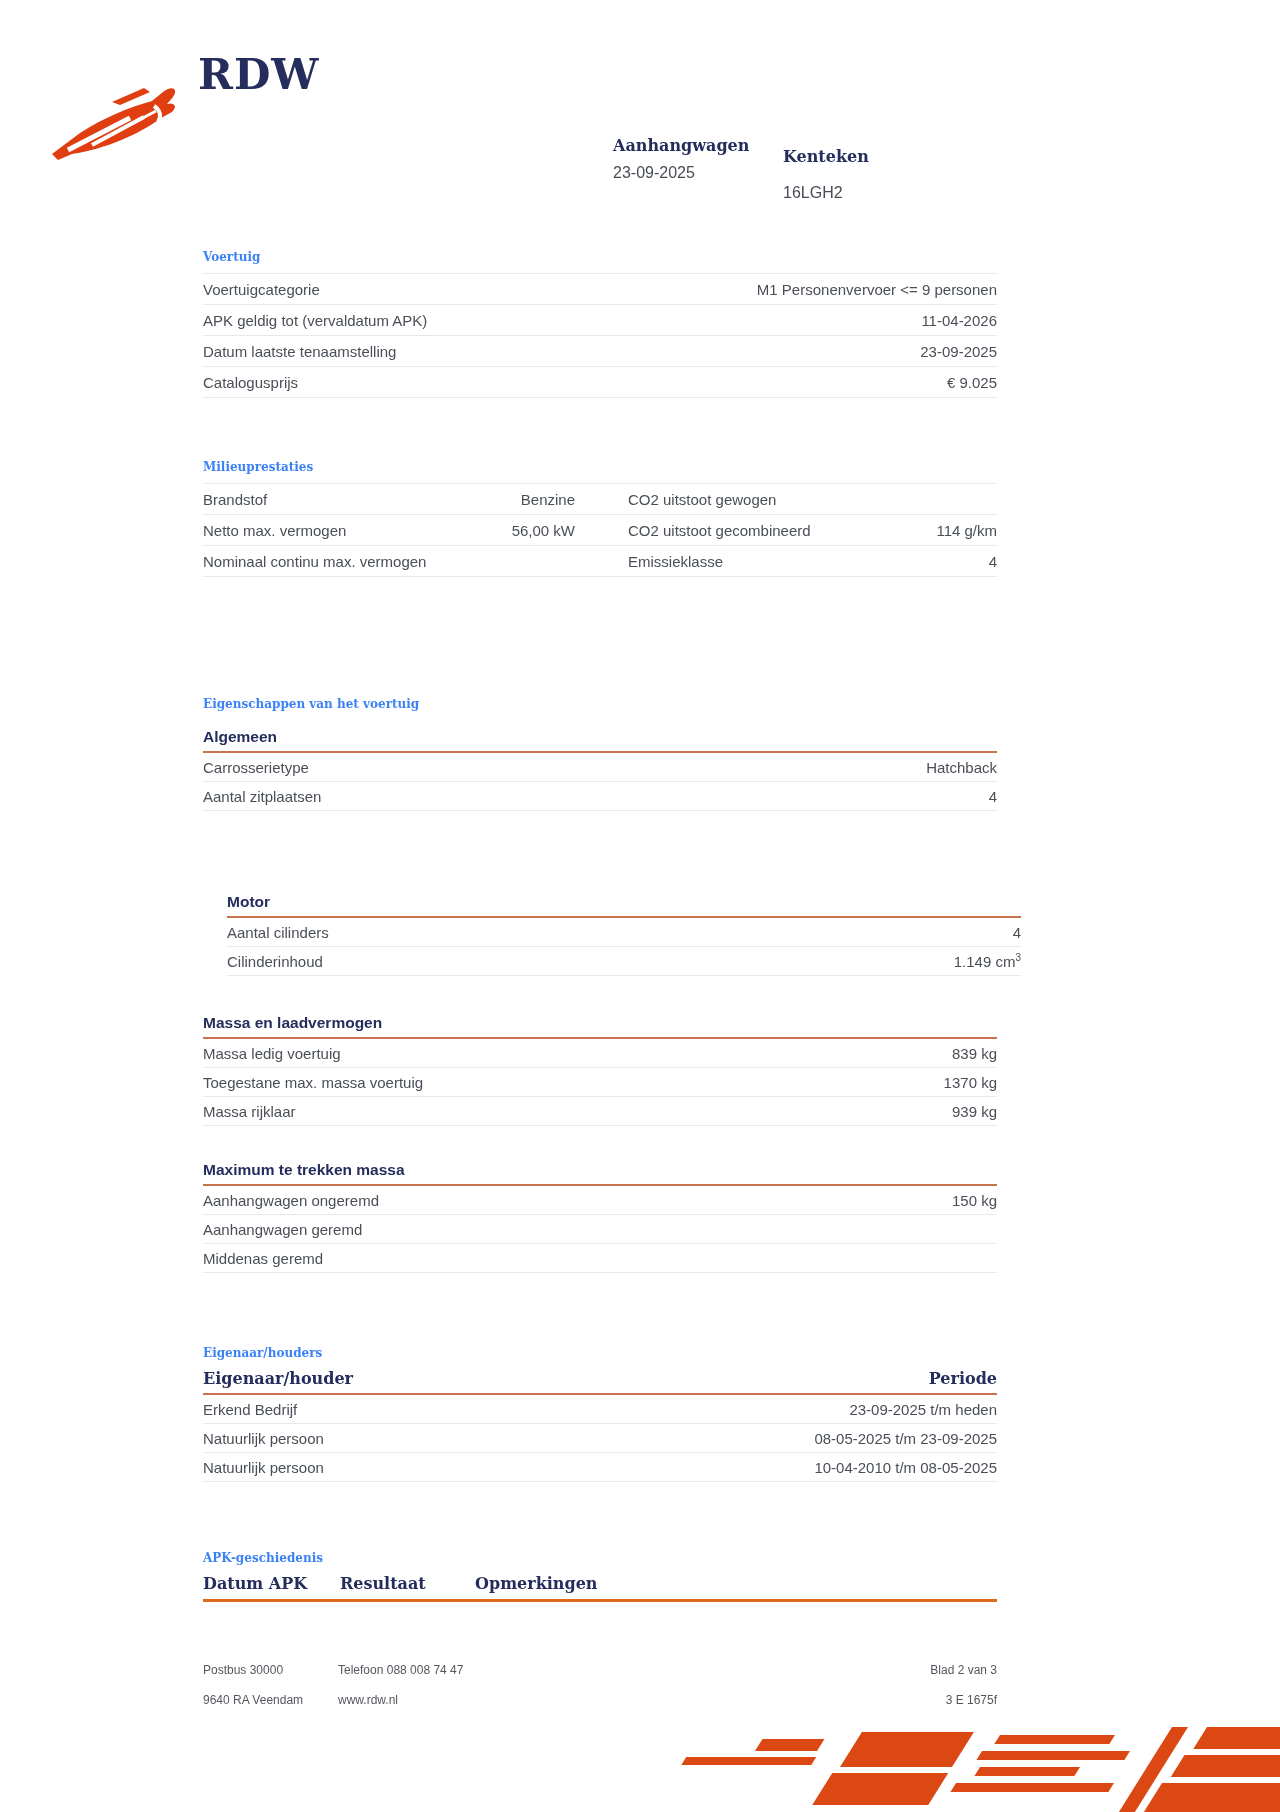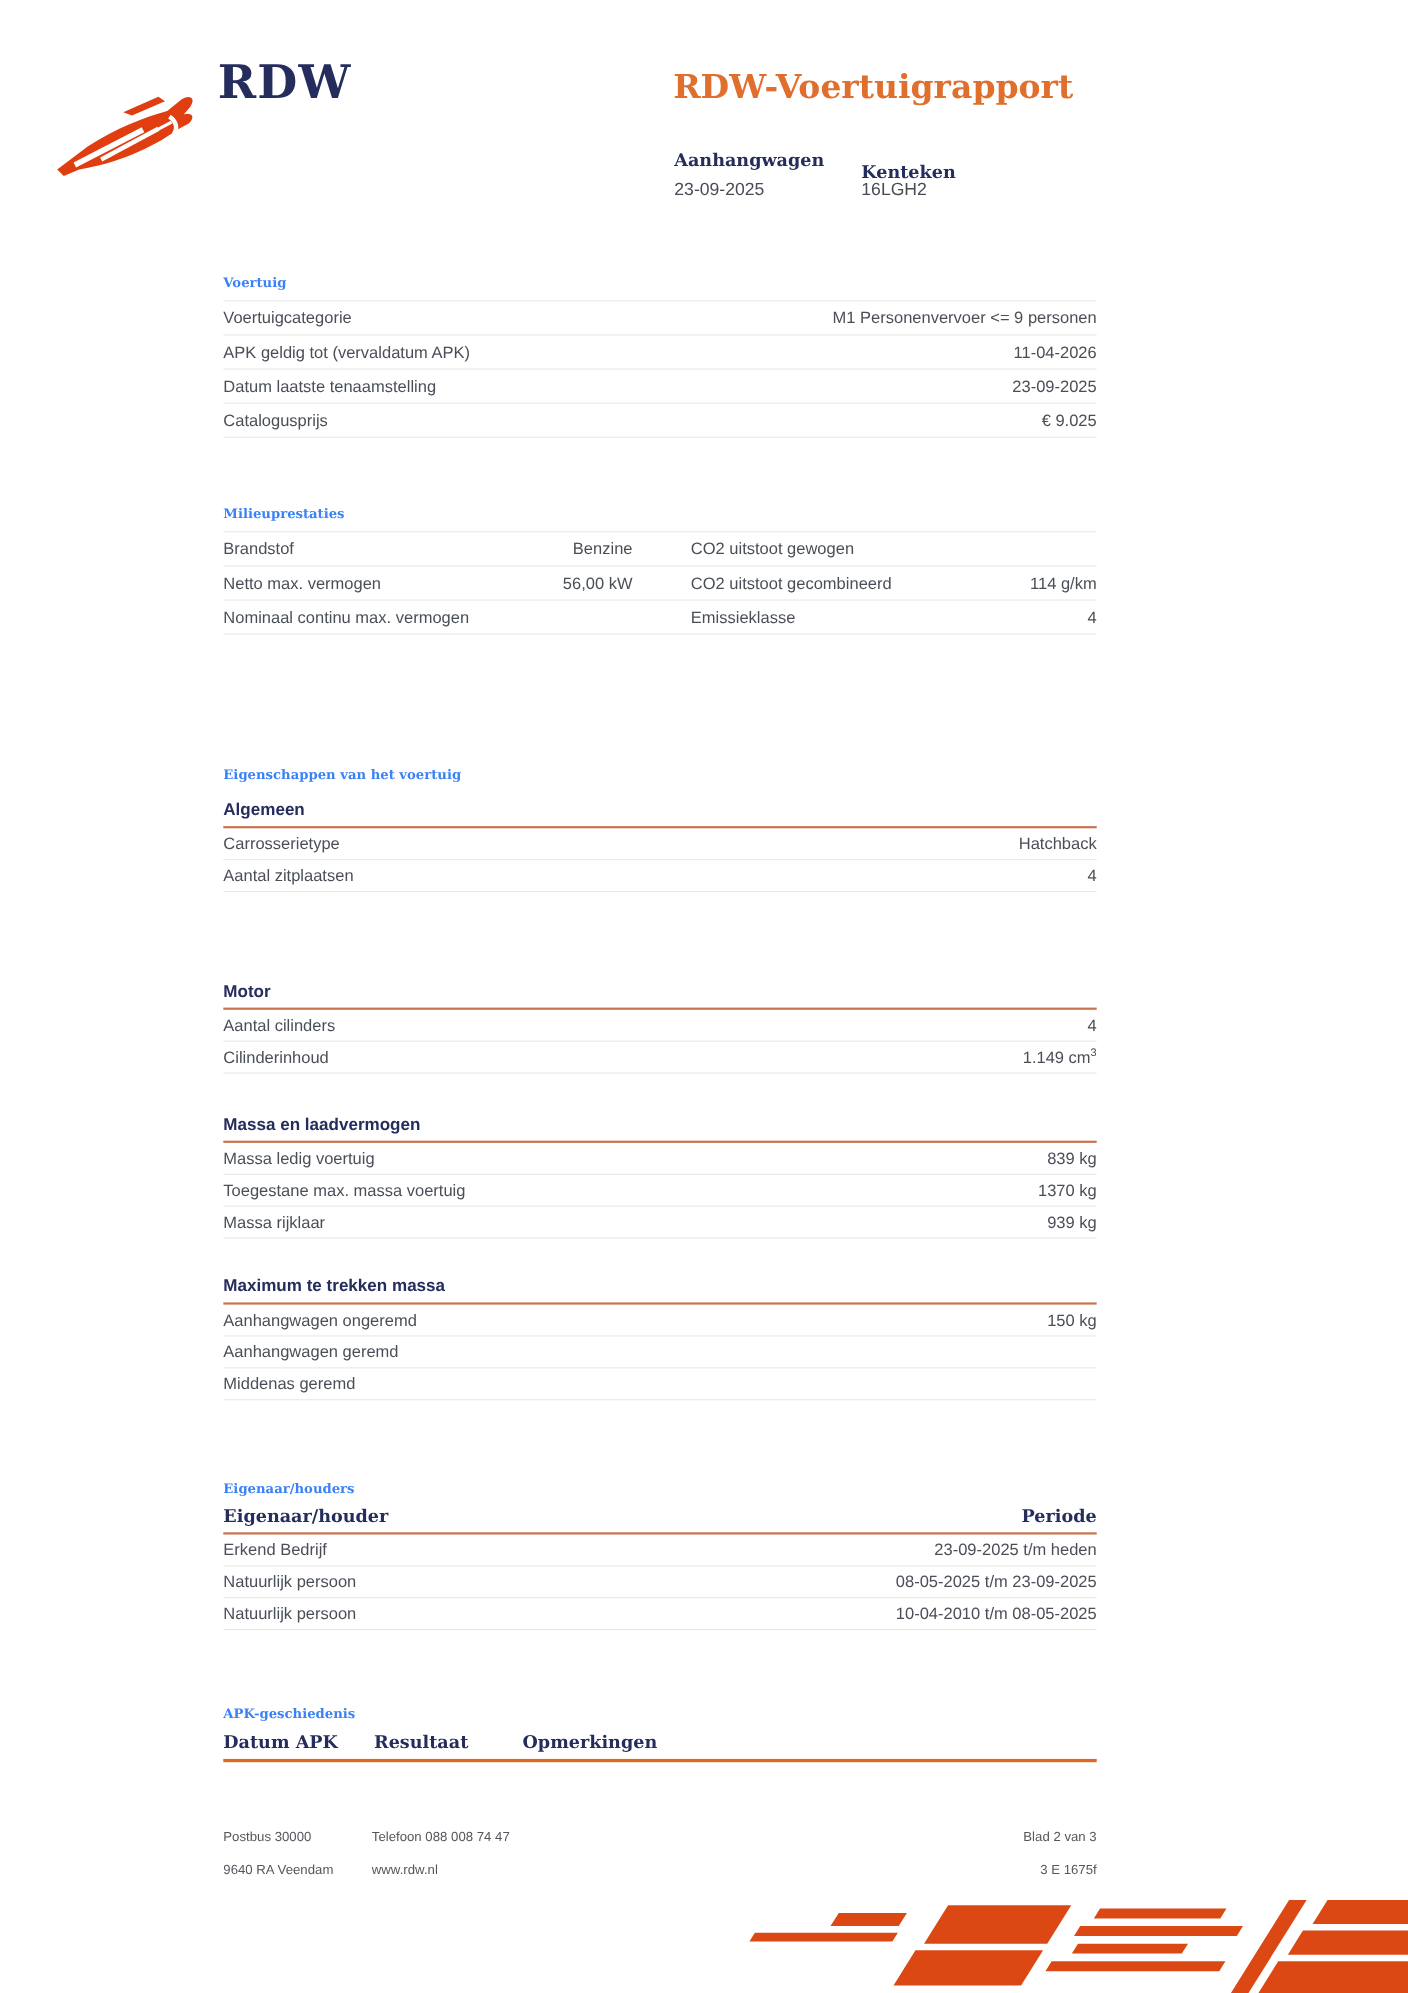--- a/index.html
+++ b/index.html
@@ -54,26 +54,25 @@
       </g>
       <g stroke="#ffffff" fill="none">
         <path d="M18,78 L80,46" stroke-width="5"></path>
         <path d="M42,73 L94,45" stroke-width="4"></path>
         <path d="M72,57 L106,39" stroke-width="3"></path>
         <path d="M104,34 C110,38 112,44 108,50" stroke-width="4"></path>
       </g>
     </svg>
   </div>
   <div class="abs serif wordmark">RDW</div>
-  <div class="abs serif doc-title">RDW-Voertuigrapport</div>
 
   <div class="abs serif meta-label" style="left:613px;">Aanhangwagen</div>
   <div class="abs meta-value" style="left:613px;">23-09-2025</div>
   <div class="abs serif meta-label" style="left:783px;margin-top:11px;">Kenteken</div>
-  <div class="abs meta-value" style="left:783px;">16LGH2</div>
+  <div class="abs meta-value" style="left:783px;margin-top:20px;">16LGH2</div>
 
   <div class="content" style="top:250px;">
     <h3 class="sec">Voertuig</h3>
     <div class="rows">
       <div class="row r30">
         <span class="lbl">Voertuigcategorie</span>
         <span class="val">M1 Personenvervoer &lt;= 9 personen</span>
       </div>
       <div class="row r30">
         <span class="lbl">APK geldig tot (vervaldatum APK)</span>
@@ -138,21 +137,21 @@
         <span class="lbl">Carrosserietype</span>
         <span class="val">Hatchback</span>
       </div>
       <div class="row r28">
         <span class="lbl">Aantal zitplaatsen</span>
         <span class="val">4</span>
       </div>
     </div>
   </div>
 
-  <div class="content" style="top:893px;">
+  <div class="content" style="top:893px;margin-left:24px;">
     <div class="subhead">Motor</div>
     <div class="rule2"></div>
     <div class="rows noline">
       <div class="row r28">
         <span class="lbl">Aantal cilinders</span>
         <span class="val">4</span>
       </div>
       <div class="row r28">
         <span class="lbl">Cilinderinhoud</span>
         <span class="val"><span>1.149 cm</span><sup>3</sup></span>

